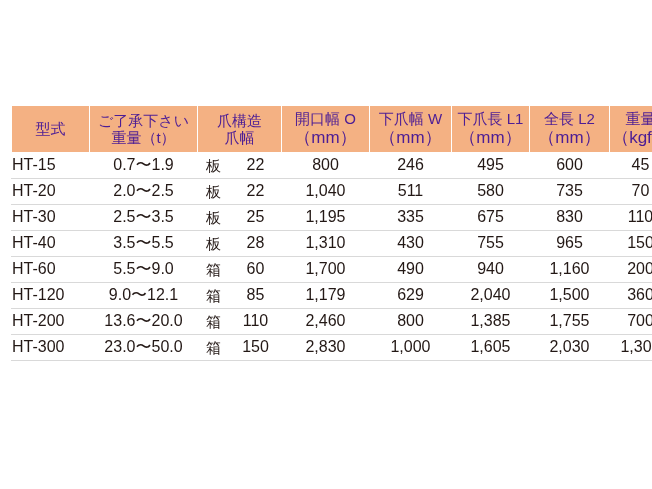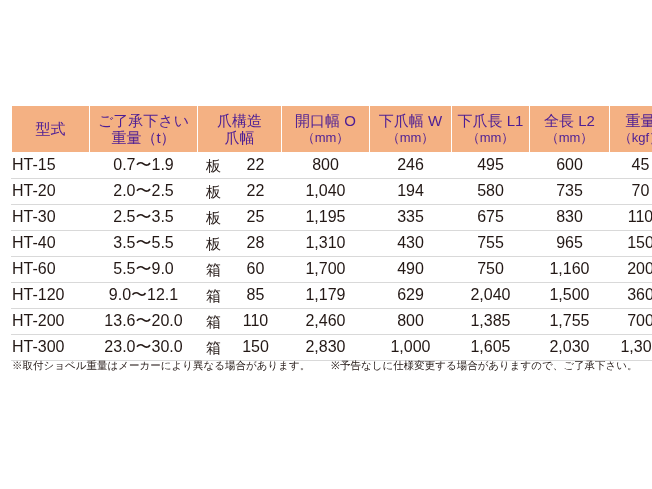--- a/index.html
+++ b/index.html
@@ -41,21 +41,21 @@
   }
   table.spec thead th {
     background: #f4b183;
     color: #4c1d95;
     font-weight: normal;
     height: 46px;
     font-size: 15px;
   }
   table.spec thead th .unit {
     display: block;
-    font-size: 13px;
+    font-size: 17px;
     margin-top: 1px;
   }
   table.spec thead th .l1 {
     display: block;
   }
   table.spec tbody td {
     background: #ffffff;
     height: 25px;
     border-top: 1px solid #d9d9d9;
     border-bottom: 1px solid #d9d9d9;
@@ -162,21 +162,21 @@
           <td>495</td>
           <td>600</td>
           <td>45</td>
         </tr>
         <tr>
           <td class="cell-model">HT-20</td>
           <td>2.0〜2.5</td>
           <td class="cell-struct">板</td>
           <td>22</td>
           <td>1,040</td>
-          <td>194</td>
+          <td>511</td>
           <td>580</td>
           <td>735</td>
           <td>70</td>
         </tr>
         <tr>
           <td class="cell-model">HT-30</td>
           <td>2.5〜3.5</td>
           <td class="cell-struct">板</td>
           <td>25</td>
           <td>1,195</td>
@@ -196,21 +196,21 @@
           <td>965</td>
           <td>150</td>
         </tr>
         <tr>
           <td class="cell-model">HT-60</td>
           <td>5.5〜9.0</td>
           <td class="cell-struct">箱</td>
           <td>60</td>
           <td>1,700</td>
           <td>490</td>
-          <td>750</td>
+          <td>940</td>
           <td>1,160</td>
           <td>200</td>
         </tr>
         <tr>
           <td class="cell-model">HT-120</td>
           <td>9.0〜12.1</td>
           <td class="cell-struct">箱</td>
           <td>85</td>
           <td>1,179</td>
           <td>629</td>
@@ -224,31 +224,27 @@
           <td class="cell-struct">箱</td>
           <td>110</td>
           <td>2,460</td>
           <td>800</td>
           <td>1,385</td>
           <td>1,755</td>
           <td>700</td>
         </tr>
         <tr>
           <td class="cell-model">HT-300</td>
-          <td>23.0〜30.0</td>
+          <td>23.0〜50.0</td>
           <td class="cell-struct">箱</td>
           <td>150</td>
           <td>2,830</td>
           <td>1,000</td>
           <td>1,605</td>
           <td>2,030</td>
           <td>1,300</td>
         </tr>
       </tbody>
     </table>
   </div>
 
-  <div class="notes">
-    <span>※取付ショベル重量はメーカーにより異なる場合があります。</span>
-    <span class="n2">※予告なしに仕様変更する場合がありますので、ご了承下さい。</span>
-  </div>
 
 </div>
 
 </body></html>

